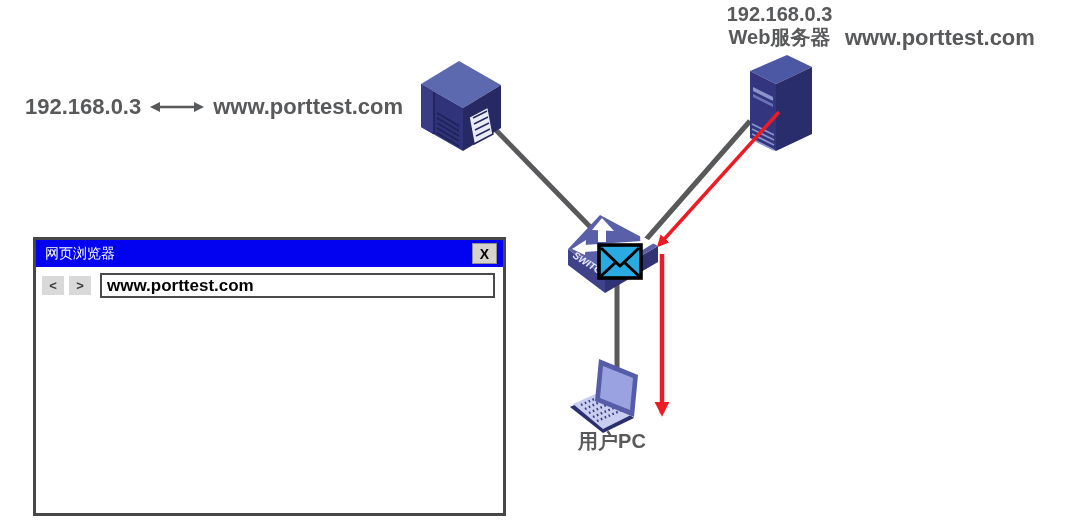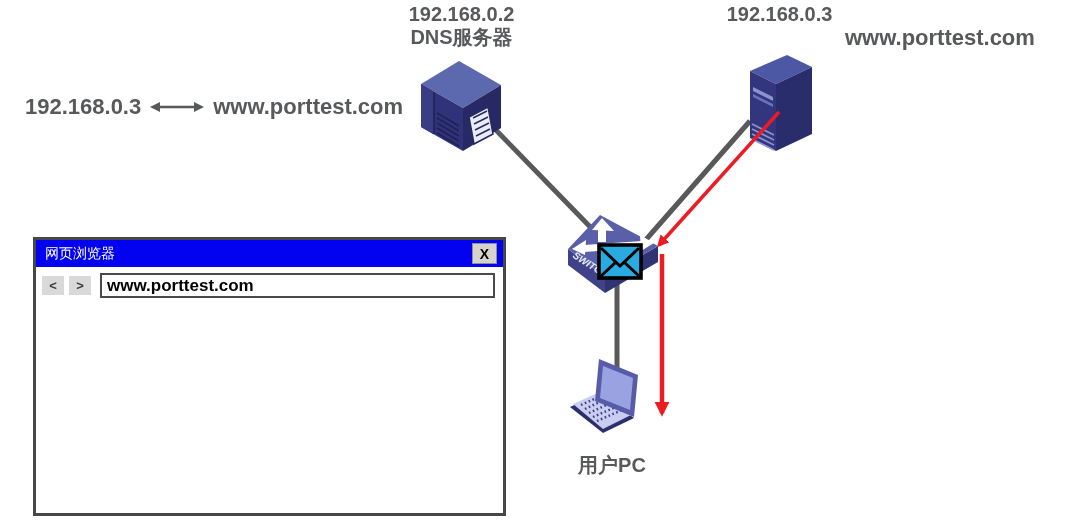--- a/index.html
+++ b/index.html
@@ -94,42 +94,39 @@
 
     <g>
       <polygon points="570,407 600,393 634,418 603,433" fill="#2c2f6d"></polygon>
       <polygon points="573,404 600,392 631,415 603,429" fill="#c9cdf0"></polygon>
       <path d="M581,405 L603,395 M585,409 L608,398 M589,413 L613,402 M593,417 L618,406 M597,421 L622,410" stroke="#3a3d85" stroke-width="2.4" stroke-dasharray="1.6,2.6"></path>
       <polygon points="599,359 638,375 634,417 595,401" fill="#565ca8"></polygon>
       <polygon points="603,366 633,378 630,410 600,398" fill="#9aa2e2"></polygon>
     </g>
   </svg>
 
-  <div class="devlabel" style="left:374px;top:3px;width:175px;">
-    <div>192.168.0.2</div>
-    <div>DNS服务器</div>
-  </div>
 
   <div class="devlabel" style="left:697px;top:3px;width:165px;">
     <div>192.168.0.3</div>
+    <div>Web服务器</div>
   </div>
 
   <div class="domainlabel" style="left:845px;top:25px;">www.porttest.com</div>
 
   <div class="mapping">
     <span>192.168.0.3</span>
     <svg width="54" height="16" viewBox="0 0 54 16">
       <line x1="8" y1="8" x2="46" y2="8" stroke="#58595b" stroke-width="2.6"></line>
       <polygon points="0,8 10,3 10,13" fill="#58595b"></polygon>
       <polygon points="54,8 44,3 44,13" fill="#58595b"></polygon>
     </svg>
     <span>www.porttest.com</span>
   </div>
 
-  <div class="devlabel" style="left:537px;top:454px;width:150px;">
+  <div class="devlabel" style="left:537px;top:430px;width:150px;">
     <div>用户PC</div>
   </div>
 
   <div class="window">
     <div class="titlebar">
       <span class="title">网页浏览器</span>
       <div class="closebtn">X</div>
     </div>
     <div class="toolbar">
       <button class="navbtn">&lt;</button>

